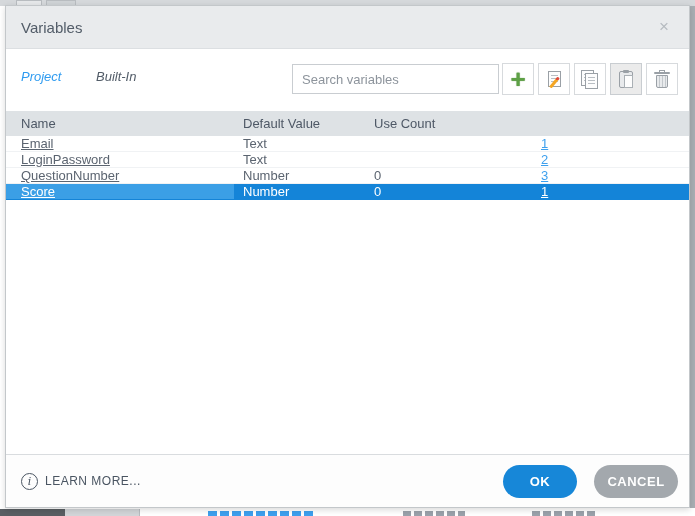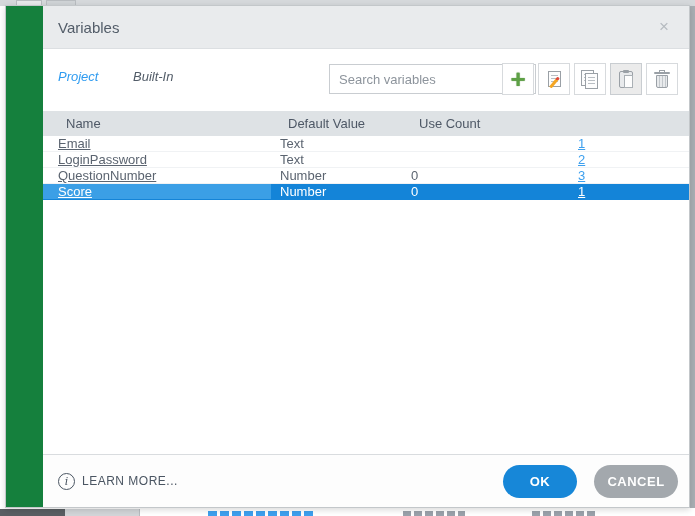--- a/index.html
+++ b/index.html
@@ -20,21 +20,21 @@
   .bg-bottom .grayblock { position: absolute; left: 65px; top: 1px; width: 75px; height: 7px; background: #d2d5d8; border-right: 1px solid #b8bcc0; }
   .frag { position: absolute; top: 3px; height: 5px; }
   .frag-blue { background: repeating-linear-gradient(90deg, #3da0ee 0 9px, #ffffff 9px 12px); }
   .frag-gray { background: repeating-linear-gradient(90deg, #9aa2ab 0 8px, #ffffff 8px 11px); }
 
   
   .dialog {
     position: absolute; left: 5px; top: 5px; width: 685px; height: 503px;
     background: #15803d; border: 1px solid #c3c7ca;
     box-shadow: 0 2px 6px rgba(0,0,0,0.15);
-    display: flex; flex-direction: column; padding-left: 37px;
+    display: flex; flex-direction: column;
   }
 
   .titlebar {
     height: 43px; background: #e9ebed; flex: 0 0 43px;
     display: flex; align-items: center; padding: 0 15px;
     border-bottom: 1px solid #dcdfe2;
   }
   .titlebar .title { font-size: 15px; color: #525c68; }
   .titlebar .close {
     margin-left: auto; font-size: 17px; color: #b6bbc0; cursor: default;
@@ -76,21 +76,21 @@
   .trash .lid { position: absolute; left: -1px; top: 1px; width: 16px; height: 2px; background: #9aa0a6; border-radius: 1px; }
   .trash .handle { position: absolute; left: 4px; top: -1px; width: 6px; height: 2px; border: 1px solid #9aa0a6; border-bottom: none; }
   .trash .body { position: absolute; left: 1px; top: 4px; width: 12px; height: 13px; border: 1px solid #9aa0a6; border-radius: 0 0 2px 2px;
     background: repeating-linear-gradient(90deg, #e8eaec 0 2px, #c3c8cc 2px 3px); }
 
   
   .grid-row { display: grid; grid-template-columns: 228px 133px 167px 1fr; align-items: center; }
   .thead {
     flex: 0 0 25px; background: #dee2e5; font-size: 13px; color: #4e5866;
   }
-  .thead > div { padding-left: 7px; margin-left: 8px; }
+  .thead > div { padding-left: 7px; }
   .thead > div:nth-child(1) { padding-left: 15px; }
   .thead > div:nth-child(2) { padding-left: 9px; }
 
   .trow { flex: 0 0 31px; font-size: 13px; color: #5b6470; border-bottom: 1px solid #f0f2f4; background: #ffffff; }
   .trow > div { padding-left: 7px; height: 100%; display: flex; align-items: center; }
   .trow > div:nth-child(1) { padding-left: 15px; text-decoration: underline; }
   .trow > div:nth-child(2) { padding-left: 9px; }
   .trow .uc-link { color: #3da0ee; text-decoration: underline; cursor: pointer; }
 
   .trow.selected { color: #ffffff; border-bottom: 1px solid #1484d8; }

